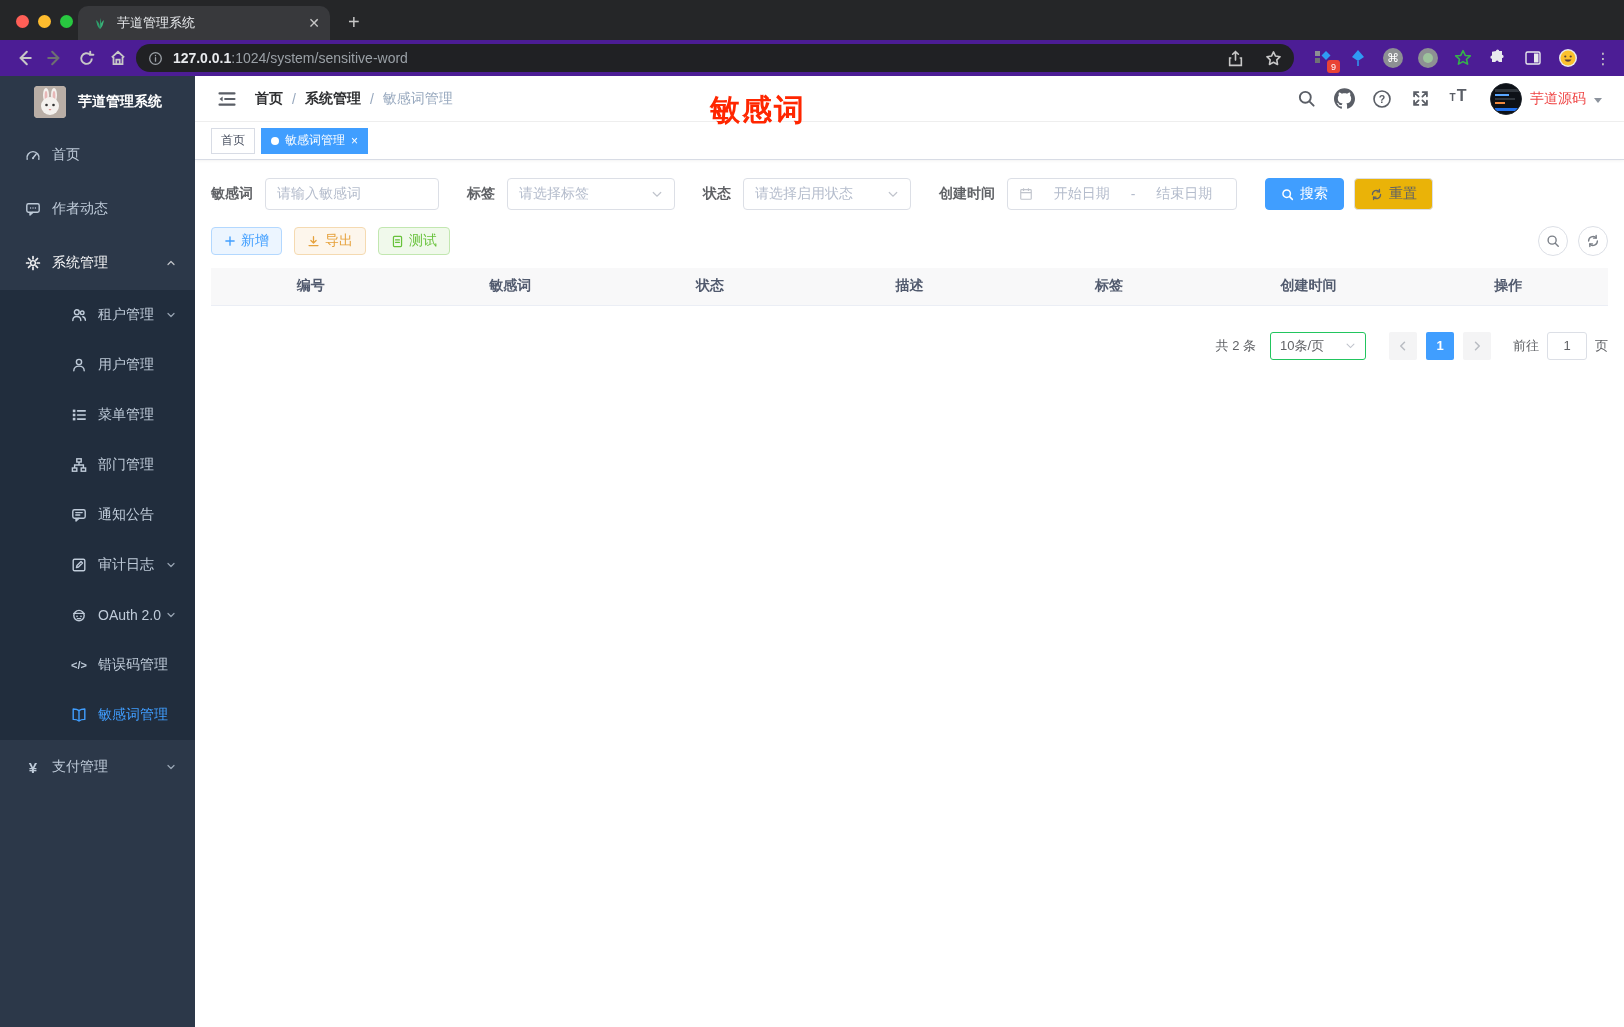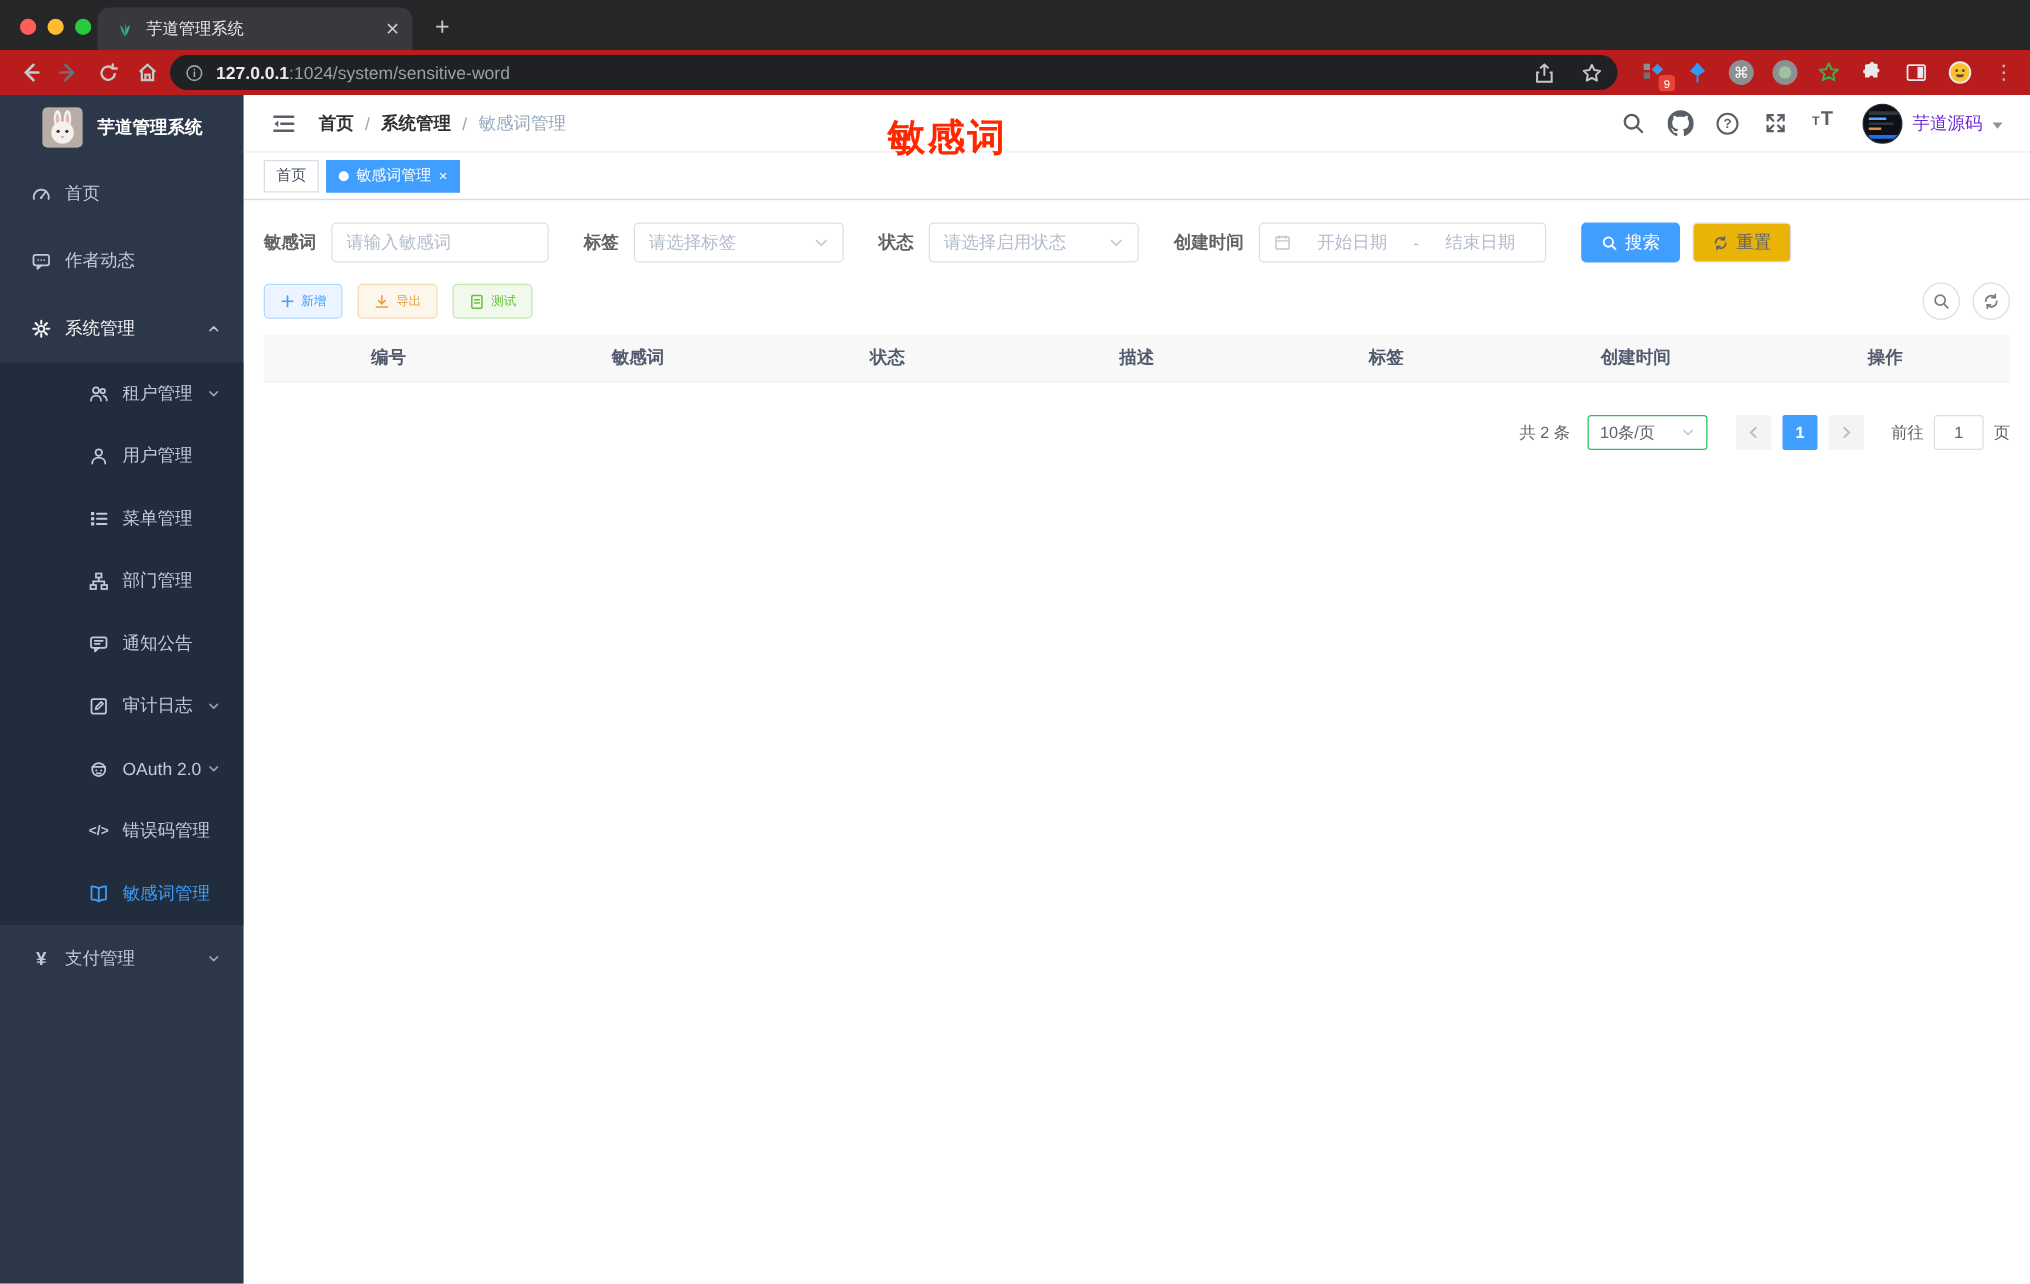--- a/index.html
+++ b/index.html
@@ -9,21 +9,21 @@
   
   .chrome { background:#252628; }
   .tabstrip { height:40px; position:relative; display:flex; align-items:flex-end; }
   .traffic { position:absolute; left:16px; top:15px; display:flex; gap:9px; }
   .light { width:13px; height:13px; border-radius:50%; }
   .light.red{background:#ff5f57}.light.yellow{background:#febc2e}.light.green{background:#28c840}
   .btab { margin-left:78px; width:252px; height:34px; background:#38393c; border-radius:10px 10px 0 0; display:flex; align-items:center; padding:0 10px 0 14px; color:#e8eaed; font-size:13px; gap:9px; }
   .btab-title { flex:1; white-space:nowrap; overflow:hidden; }
   .btab-close { color:#c7c7c7; font-size:14px; cursor:pointer; }
   .newtab-btn { color:#c7c7c7; font-size:20px; margin-left:18px; padding-bottom:6px; cursor:pointer; }
-  .urlrow { height:36px; background:#b91c1c; display:flex; align-items:center; padding:0 10px; gap:4px; }
+  .urlrow { height:36px; background:#4c1d95; display:flex; align-items:center; padding:0 10px; gap:4px; }
   .nav-ic { width:28px; height:28px; display:flex; align-items:center; justify-content:center; color:#c7c7c7; }
   .nav-ic.dim { color:#6e6f72; }
   .url-pill { width:1180px; height:28px; border-radius:14px; background:#202124; display:flex; align-items:center; padding:0 6px 0 12px; gap:10px; color:#9aa0a6; }
   .url-text { flex:1; font-size:14px; color:#9aa0a6; white-space:nowrap; overflow:hidden; }
   .url-text b { color:#e8eaed; font-weight:700; }
   .ext-area { display:flex; align-items:center; gap:13px; margin-left:14px; }
   .ext-ic { position:relative; width:22px; height:22px; display:flex; align-items:center; justify-content:center; color:#c7c7c7; }
   .ext-badge { position:absolute; right:-6px; bottom:-4px; background:#e94335; color:#fff; font-size:9px; min-width:13px; height:13px; border-radius:3px; display:flex; align-items:center; justify-content:center; padding:0 2px; }
   .gray-circ { width:20px; height:20px; border-radius:50%; background:#8d9093; display:flex; align-items:center; justify-content:center; color:#fff; font-size:12px; }
   .inner-green { width:10px; height:10px; border-radius:50%; background:#9dc39c; }
@@ -52,21 +52,21 @@
   .navbar { height:46px; display:flex; align-items:center; padding:0 22px; border-bottom:1px solid #f0f0f0; flex-shrink:0; }
   .hamburger { color:#5a5e66; margin-right:18px; cursor:pointer; }
   .breadcrumb { display:flex; align-items:center; gap:9px; font-size:14px; color:#303133; }
   .crumb { cursor:pointer; font-weight:600; }
   .crumb.muted { color:#97a8be; cursor:default; font-weight:400; }
   .crumb-sep { color:#97a8be; }
   .nav-right { margin-left:auto; display:flex; align-items:center; gap:14px; color:#5a5e66; }
   .nav-right .tool { width:24px; height:24px; display:flex; align-items:center; justify-content:center; cursor:pointer; }
   .avatar-wrap { display:flex; align-items:center; gap:8px; margin-left:6px; cursor:pointer; }
   .avatar { width:32px; height:32px; border-radius:50%; background:#10151c; border:1px solid #2a2f36; overflow:hidden; }
-  .user-name { font-size:14px; color:#6d28d9; }
+  .user-name { font-size:14px; color:#ef4444; }
   .caret { width:0; height:0; border-left:4px solid transparent; border-right:4px solid transparent; border-top:5px solid #8c939d; margin-top:4px; }
 
   .tagsview { height:38px; display:flex; align-items:center; padding:0 16px; gap:6px; border-bottom:1px solid #d8dce5; box-shadow:0 1px 3px rgba(0,0,0,.05); flex-shrink:0; }
   .tag-item { height:26px; padding:0 9px; border:1px solid #d8dce5; background:#fff; color:#495060; font-size:12px; display:flex; align-items:center; gap:6px; cursor:pointer; }
   .tag-item.active { background:#409eff; border-color:#409eff; color:#fff; }
   .tag-dot { width:8px; height:8px; border-radius:50%; background:#fff; }
   .tag-close { font-size:12px; line-height:1; }
 
   .content { flex:1; padding:18px 16px 0; }
 
@@ -81,21 +81,21 @@
   .sel-caret { color:#c0c4cc; }
   .daterange { width:230px; gap:8px; }
   .daterange .dr-text { color:#b4bccc; flex:1; text-align:center; }
   .btn { height:32px; border-radius:4px; font-size:14px; display:inline-flex; align-items:center; justify-content:center; gap:6px; cursor:pointer; border:1px solid transparent; padding:0 15px; white-space:nowrap; }
   .btn-primary { background:#409eff; border-color:#409eff; color:#fff; }
   .btn-default { background:#eab308; border-color:#dcdfe6; color:#606266; }
   .btn + .btn { margin-left:10px; }
 
   
   .action-row { display:flex; align-items:center; margin-bottom:12px; }
-  .btn-sm { height:28px; padding:0 12px; font-size:10px; border-radius:4px; display:inline-flex; align-items:center; gap:5px; cursor:pointer; margin-right:12px; }
+  .btn-sm { height:28px; padding:0 12px; font-size:14px; border-radius:4px; display:inline-flex; align-items:center; gap:5px; cursor:pointer; margin-right:12px; }
   .plain-blue { background:#ecf5ff; border:1px solid #b3d8ff; color:#409eff; }
   .plain-yellow { background:#fdf6ec; border:1px solid #f5dab1; color:#e6a23c; }
   .plain-green { background:#f0f9eb; border:1px solid #c2e7b0; color:#67c23a; }
   .circle-btns { margin-left:auto; display:flex; gap:10px; }
   .circle-btn { width:30px; height:30px; border-radius:50%; border:1px solid #dcdfe6; background:#fff; color:#7a7f87; display:flex; align-items:center; justify-content:center; cursor:pointer; }
 
   
   table { width:100%; border-collapse:collapse; table-layout:fixed; }
   th { background:#f8f8f9; height:37px; font-size:14px; color:#515a6e; font-weight:700; border-bottom:1px solid #ebeef5; text-align:center; }
 

